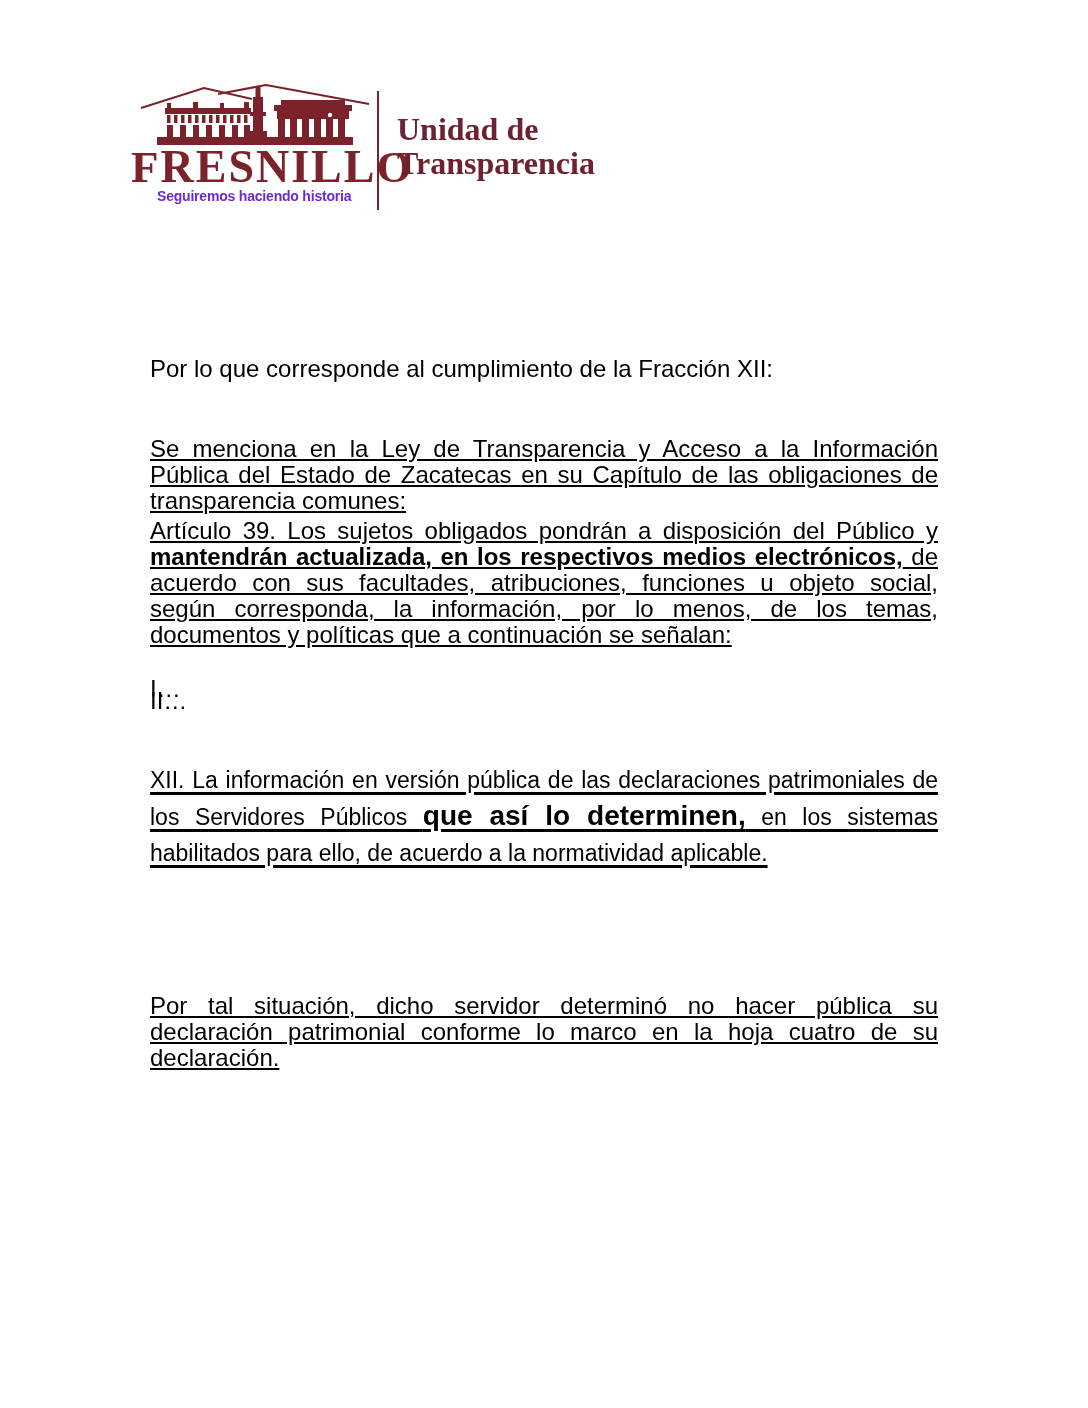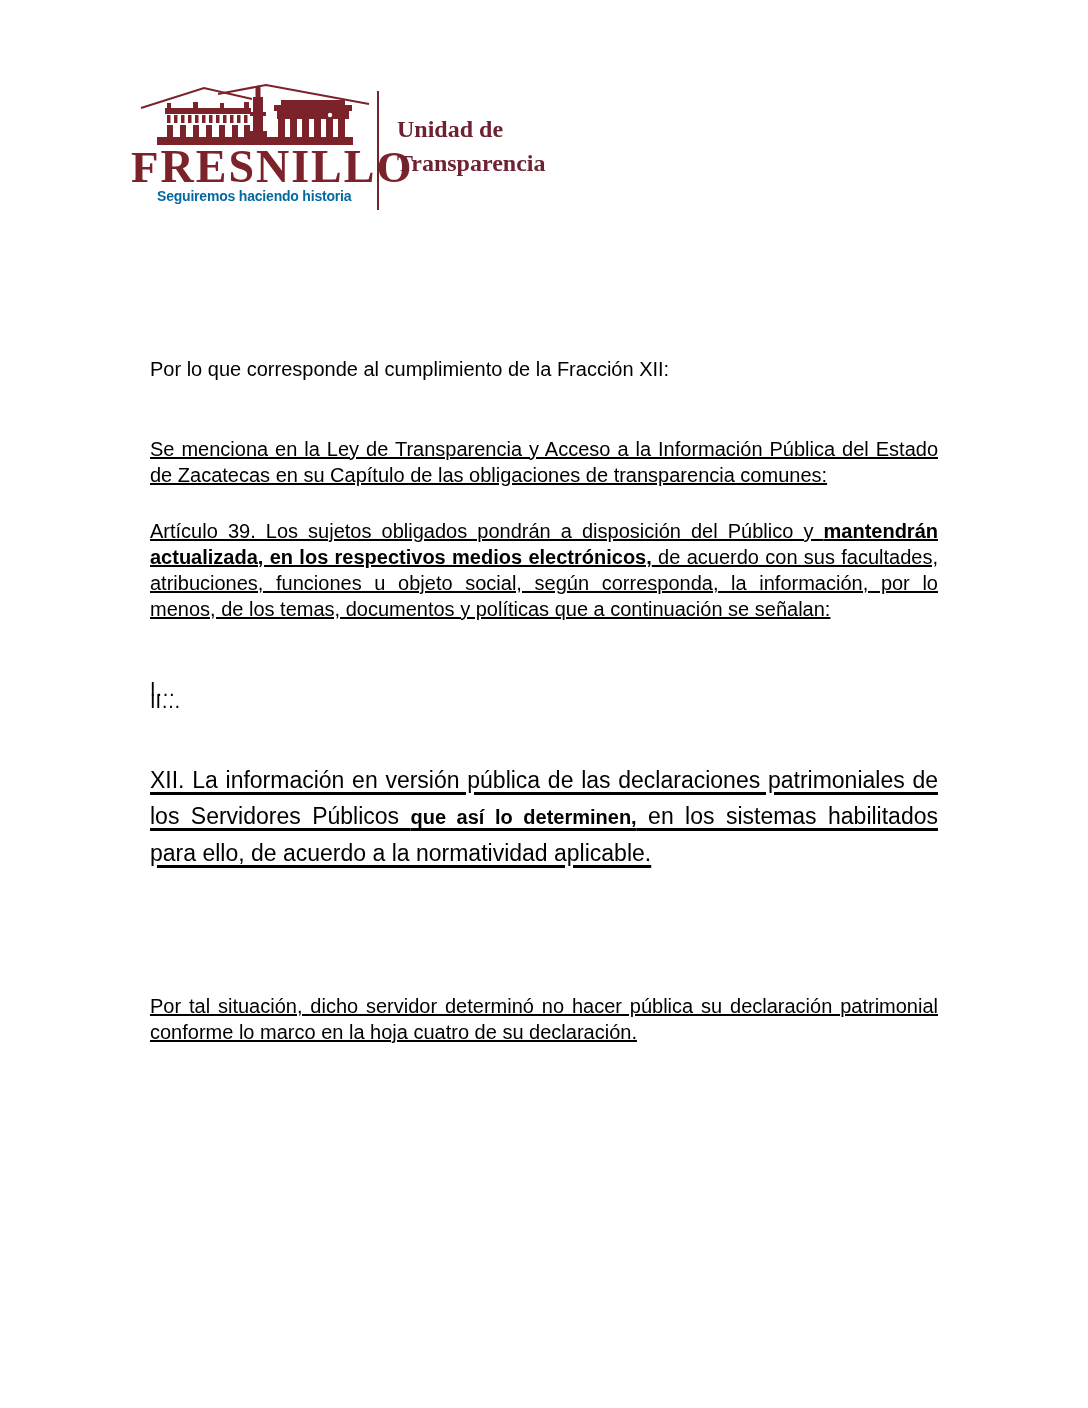--- a/index.html
+++ b/index.html
@@ -19,54 +19,54 @@
     position:absolute; left:131px; top:144px;
     font-family:"Liberation Serif", serif;
     font-weight:600; color:#7b222a;
     display:flex; align-items:baseline;
     letter-spacing:2px; line-height:1;
   }
   .wm-big { font-size:45px; }
   .wm-mid { font-size:46px; }
   .tagline {
     position:absolute; left:157px; top:188px;
-    font-size:14px; font-weight:bold; color:#0369a1;
+    font-size:14px; font-weight:bold; color:#6d28d9;
     letter-spacing:-0.2px;
   }
   .header-divider {
     position:absolute; left:377px; top:91px;
     width:2px; height:119px; background:#75222c;
   }
   .unit-title {
     position:absolute; left:397px; top:112px;
     font-family:"Liberation Serif", serif;
-    font-weight:bold; font-size:24px; line-height:34px;
+    font-weight:bold; font-size:32px; line-height:34px;
     color:#6e2231;
   }
   
   .para {
     position:absolute; left:150px; width:788px;
-    font-size:20px; line-height:26px; color:#000;
+    font-size:24px; line-height:26px; color:#000;
   }
   .just { text-align:justify;text-decoration:underline; }
   .b { font-weight:bold; }
   .p-intro   { top:356px; }
   .p-law     { top:436px; }
   .p-article { top:518px; }
   .item-i    { top:676px; }
   .item-ii   { top:688px; }
   .p-frac {
     top:762px;
     font-size:23px; line-height:36px;
     text-align:justify;
     text-decoration:underline;
     text-decoration-thickness:2.5px;
     text-underline-offset:4px;
   }
-  .frac-big { font-size:20px; font-weight:bold; }
+  .frac-big { font-size:28px; font-weight:bold; }
   .p-closing { top:961px;margin-top:32px; }
 </style>
 </head>
 <body>
 
 <div id="page">
 
   <div>
     <svg class="logo-mark" width="230" height="63" viewBox="0 0 230 63" aria-hidden="true">
       <g fill="#7b222a">

